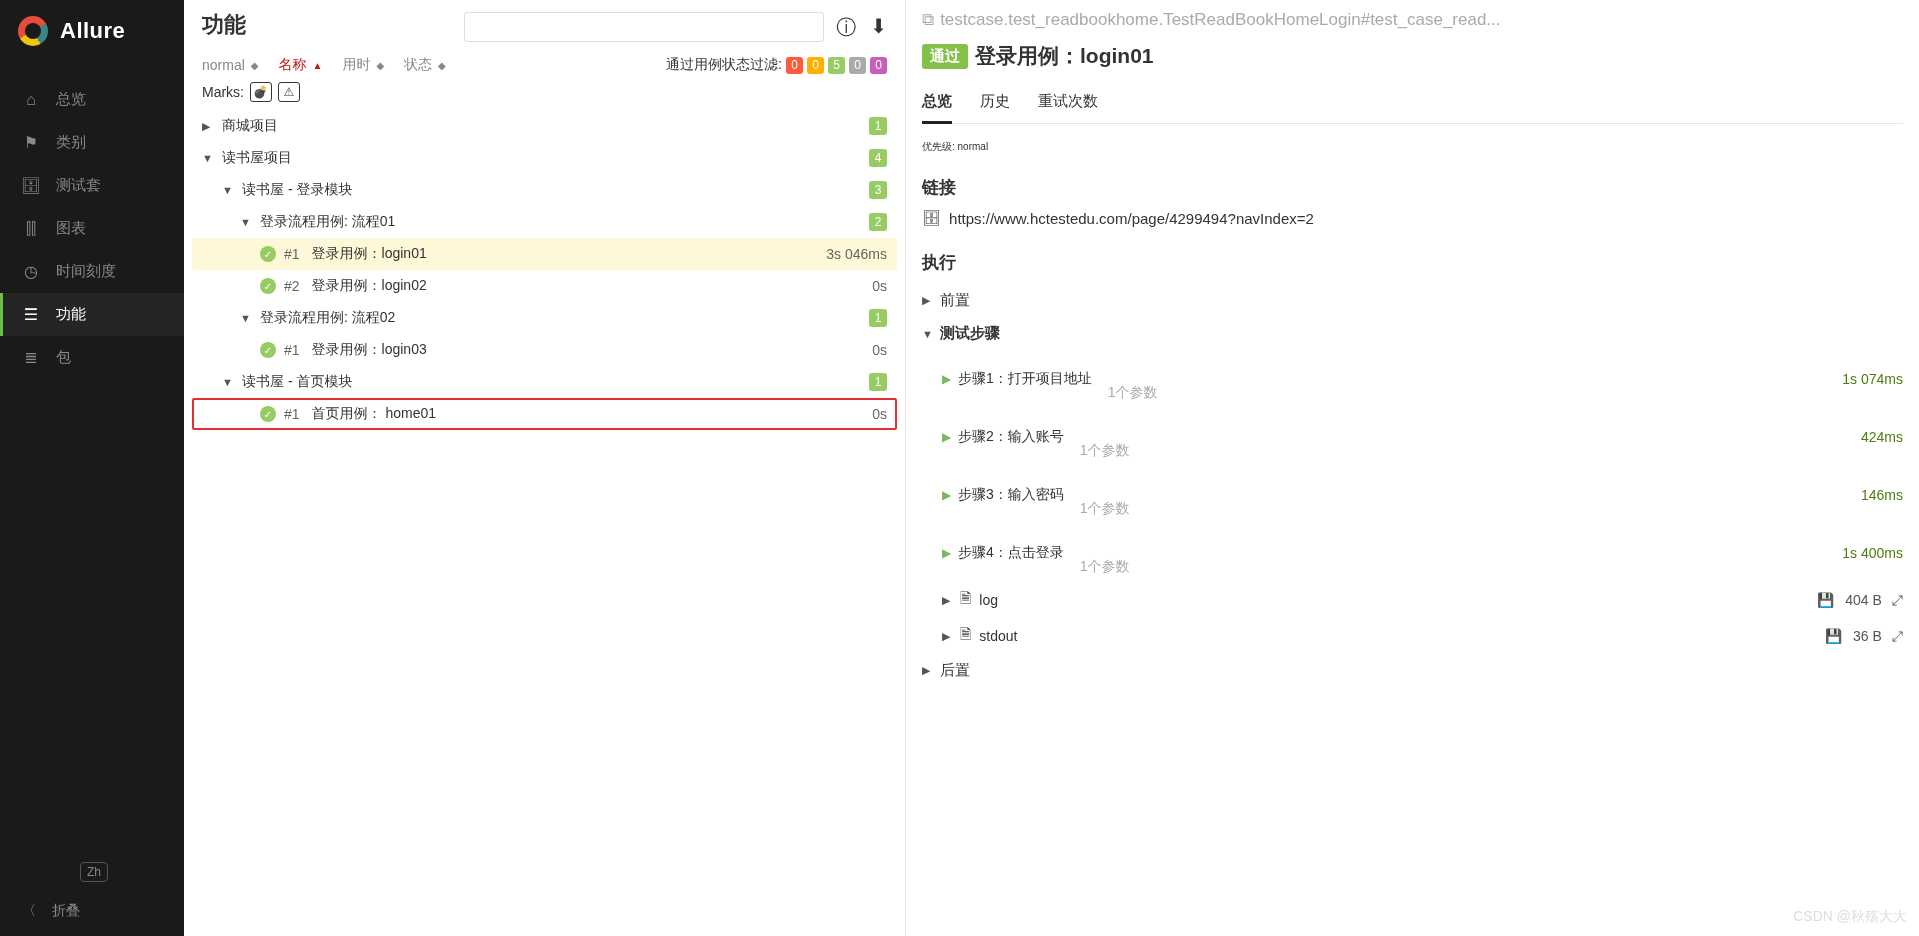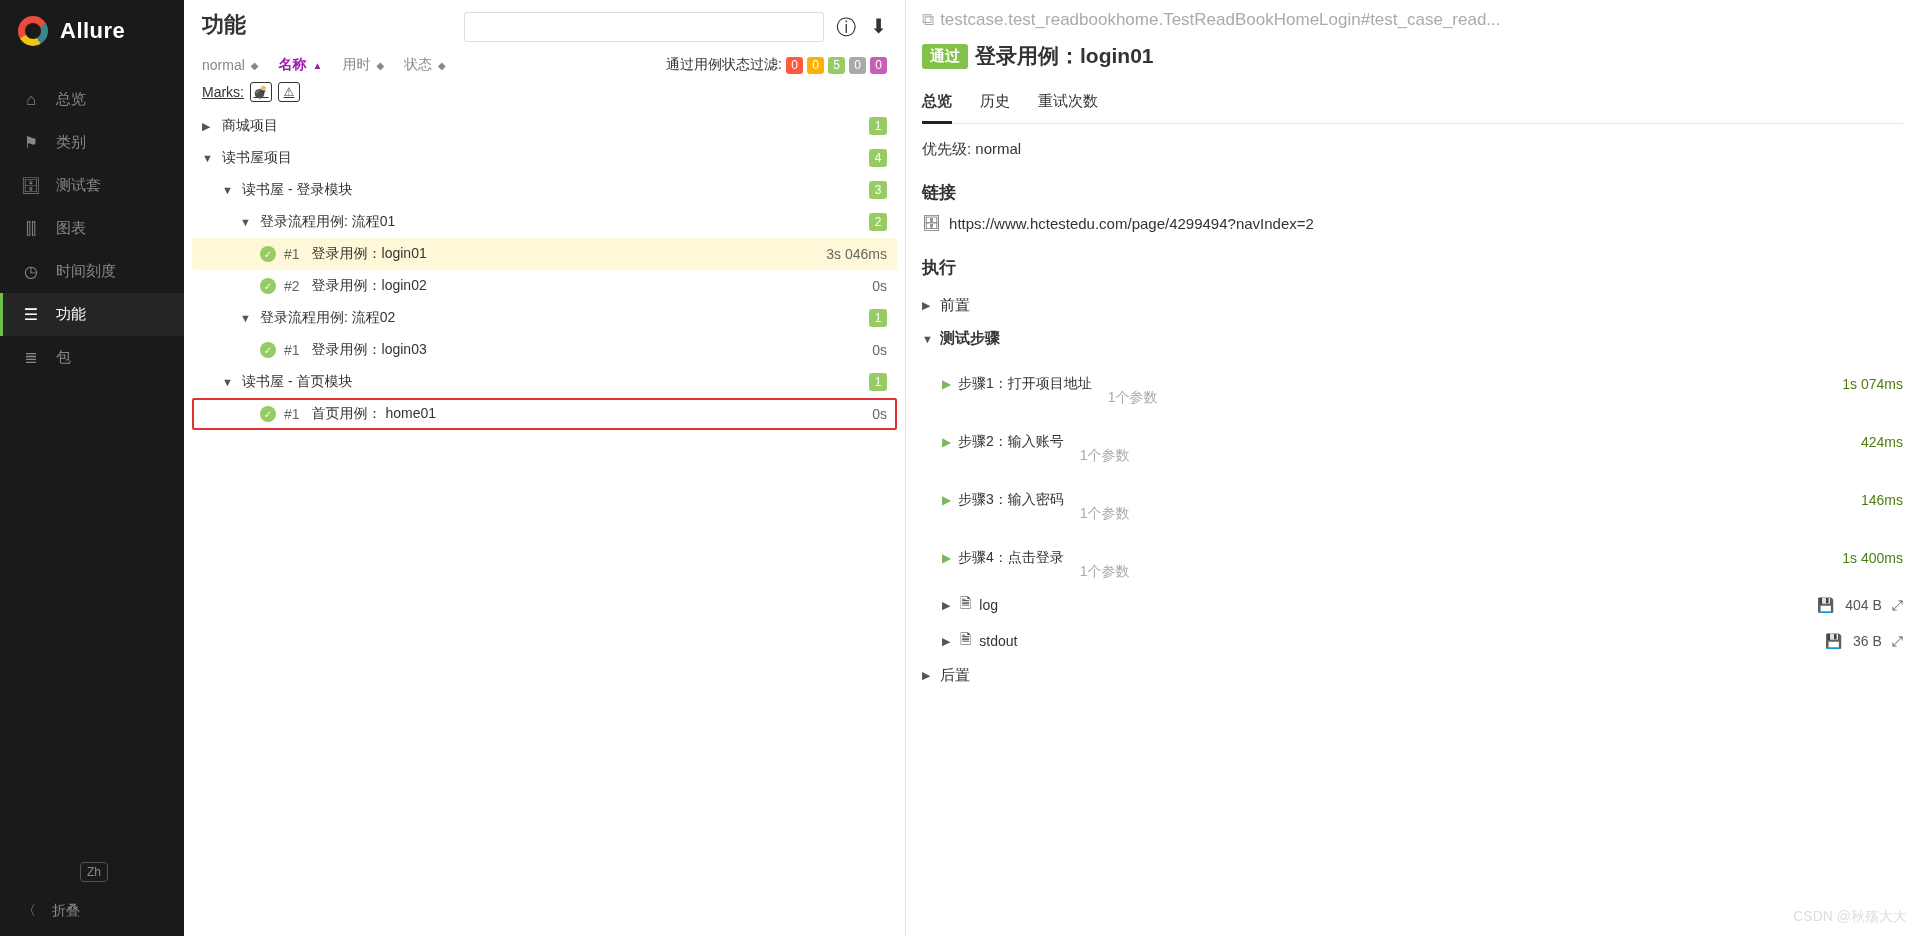--- a/index.html
+++ b/index.html
@@ -20,31 +20,31 @@
 .collapse-row { display: flex; align-items: center; gap: 16px; color: #888; cursor: pointer; }
 
 
 .mid { width: 722px; border-right: 1px solid #e5e5e5; display: flex; flex-direction: column; flex-shrink: 0; }
 .mid-head { padding: 12px 18px 0 18px; display: flex; gap: 12px; align-items: flex-start; }
 .mid-title { font-size: 22px; font-weight: 600; width: 46px; line-height: 1.2; }
 .search-box { flex: 1; border: 1px solid #ddd; border-radius: 3px; height: 30px; margin-left: auto; max-width: 360px; }
 .head-icons { display: flex; gap: 14px; font-size: 20px; color: #333; padding-top: 2px; }
 .sortbar { display: flex; align-items: center; gap: 20px; padding: 14px 18px 6px 18px; color: #888; font-size: 14px; }
 .sortcol { display: flex; align-items: center; gap: 6px; cursor: pointer; }
-.sortcol.active { color: #a21caf; font-weight: 700; }
+.sortcol.active { color: #b91c1c; font-weight: 400; }
 .sortcol .caret { font-size: 10px; }
 .filter-wrap { margin-left: auto; display: flex; align-items: center; gap: 4px; }
 .filter-label { color: #333; }
 .pill { display: inline-block; min-width: 17px; height: 17px; line-height: 17px; text-align: center; font-size: 12px; color: #fff; border-radius: 3px; padding: 0 2px; }
 .pill.red { background: #fd5a3e; }
 .pill.orange { background: #ffb000; }
 .pill.green { background: #97cc64; }
 .pill.grey { background: #aaa; }
 .pill.purple { background: #c95eb8; }
-.marks-row { padding: 2px 18px 8px 18px; display: flex; align-items: center; gap: 6px; font-size: 14px; text-decoration: underline; }
+.marks-row { padding: 2px 18px 8px 18px; display: flex; align-items: center; gap: 6px; font-size: 14px; }
 .mark-btn { border: 1px solid #333; border-radius: 3px; width: 22px; height: 20px; display: inline-flex; align-items: center; justify-content: center; font-size: 12px; cursor: pointer; }
 
 
 .tree { flex: 1; overflow: auto; padding: 0 8px 12px 8px; }
 .trow { display: flex; align-items: center; padding: 7px 10px; border-radius: 2px; gap: 8px; cursor: pointer; }
 .trow .name { flex: 1; white-space: nowrap; overflow: hidden; text-overflow: ellipsis; }
 .trow .meta { color: #666; font-size: 14px; }
 .tcaret { width: 12px; color: #555; font-size: 11px; }
 .badge { display: inline-block; min-width: 18px; height: 18px; line-height: 18px; text-align: center; font-size: 12px; color: #fff; border-radius: 3px; background: #97cc64; }
 .badge.b2 { background: #97cc64; }
@@ -60,21 +60,21 @@
 
 .right { flex: 1; display: flex; flex-direction: column; padding: 10px 16px; overflow: auto; }
 .breadcrumb { color: #aaa; display: flex; align-items: center; gap: 6px; font-size: 17px; white-space: nowrap; overflow: hidden; }
 .breadcrumb .txt { overflow: hidden; text-overflow: ellipsis; }
 .tc-title-row { display: flex; align-items: center; gap: 7px; margin: 12px 0 16px 0; }
 .status-tag { background: #84c14a; color: #fff; font-size: 15px; font-weight: 700; padding: 3px 8px; border-radius: 3px; }
 .tc-title { font-size: 21px; font-weight: 700; }
 .tabs { display: flex; gap: 28px; border-bottom: 1px solid #e5e5e5; margin-bottom: 16px; }
 .tab { padding: 6px 0 10px 0; cursor: pointer; color: #333; font-size: 15px; }
 .tab.active { border-bottom: 3px solid #222; font-weight: 600; margin-bottom: -1px; }
-.kv { margin-bottom: 14px; font-size: 15px; }
+.kv { margin-bottom: 14px; font-size: 10px; }
 .sec-h { font-size: 17px; font-weight: 700; margin: 8px 0 10px 0; }
 .link-row { display: flex; align-items: center; gap: 8px; margin-bottom: 16px; font-size: 15px; }
 .exec-row { display: flex; align-items: center; gap: 6px; padding: 7px 0; font-size: 15px; cursor: pointer; }
 .exec-row .ecaret { width: 12px; color: #555; font-size: 11px; }
 .exec-row.bold { font-weight: 600; }
 .step-row { display: flex; align-items: center; padding: 6px 0 6px 20px; gap: 6px; }
 .step-row .scaret { color: #7bb661; font-size: 12px; width: 10px; }
 .step-name { font-weight: 500; }
 .step-param { color: #aaa; margin-top: 28px; }
 .step-time { margin-left: auto; color: #4d7c0f; }

